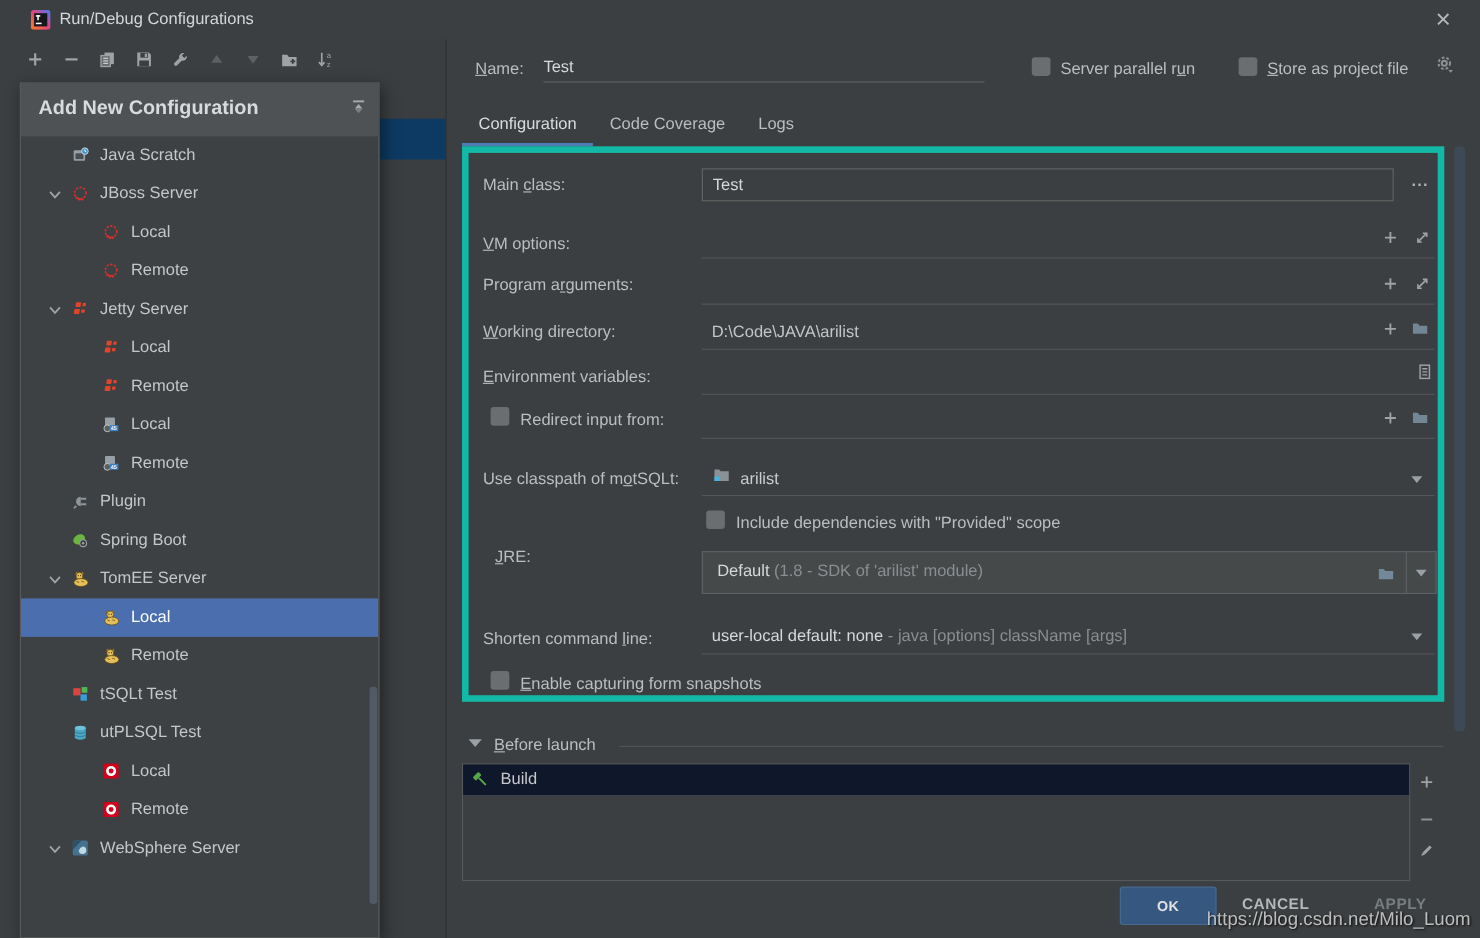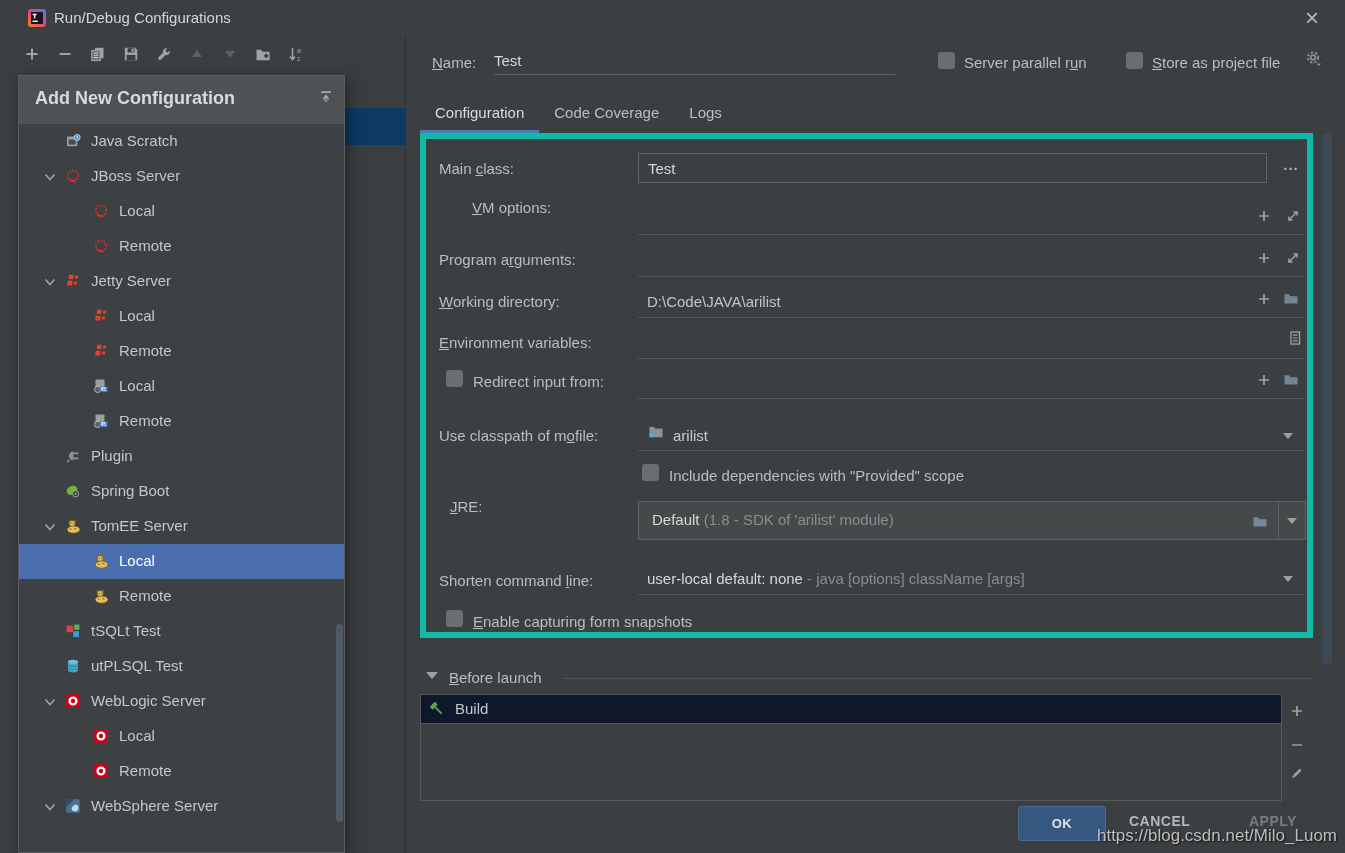--- a/index.html
+++ b/index.html
@@ -214,21 +214,21 @@
   <div class="tab">Code Coverage</div>
   <div class="tab">Logs</div>
 </div>
 
 <div class="panel">
 
   <span class="lbl" style="top:21px;"><span>Main </span><span class="mn">c</span><span>lass:</span></span>
   <input class="inbox" value="Test" style="">
   <span class="browse-dots">...</span>
 
-  <span class="lbl" style="top:60px;margin-left:33px;"><span></span><span class="mn">V</span><span>M options:</span></span>
+  <span class="lbl" style="top:74px;"><span></span><span class="mn">V</span><span>M options:</span></span>
   <div class="uline" style="left:212px; top:63px; width:666px;"></div>
   <span class="rowico" style="left:830px; top:69px;"><svg width="16" height="16" viewBox="0 0 16 16">
         <path d="M8 3v10M3 8h10" stroke="#9fa3a5" stroke-width="1.7" fill="none"></path>
       </svg></span>
   <span class="rowico" style="left:859px; top:69px;"><svg width="16" height="16" viewBox="0 0 16 16">
         <g stroke="#9fa3a5" stroke-width="1.5" fill="none">
           <path d="M4 12L12 4"></path>
           <path d="M8.5 4H12v3.5"></path>
           <path d="M7.5 12H4V8.5"></path>
         </g>
@@ -267,21 +267,21 @@
   <span class="cb" style="left:20px; top:231px;"></span>
   <span class="lbl" style="left:47px; top:234px;">Redirect input from:</span>
   <div class="uline" style="left:212px; top:227px; width:666px;"></div>
   <span class="rowico" style="left:830px; top:233px;"><svg width="16" height="16" viewBox="0 0 16 16">
         <path d="M8 3v10M3 8h10" stroke="#9fa3a5" stroke-width="1.7" fill="none"></path>
       </svg></span>
   <span class="rowico" style="left:857px; top:232px;"><svg width="16" height="16" viewBox="0 0 16 16">
         <path d="M1.5 4.2h4.4l1.5 2h7.1v7.3H1.5z" fill="#7b93a6" opacity=".85"></path>
       </svg></span>
 
-  <span class="lbl" style="top:288px;"><span>Use classpath of m</span><span class="mn">o</span><span>file:</span></span>
+  <span class="lbl" style="top:288px;"><span>Use classpath of m</span><span class="mn">o</span><span>tSQLt:</span></span>
   <div class="uline" style="left:212px; top:279px; width:666px;"></div>
   <span class="rowico" style="left:222px; top:284px;"><svg width="16" height="16" viewBox="0 0 16 16">
         <path d="M1.5 3.8h4.3l1.3 1.7h7.4v8.7H1.5z" fill="#8a9197"></path>
         <rect x="1.5" y="10.2" width="4.6" height="4" fill="#40b6e0"></rect>
       </svg></span>
   <span class="valtext" style="left:247px; top:288px; color:#c9ccce;">arilist</span>
   <span class="caret" style="left:857px; top:294px;"></span>
 
   <span class="cb" style="left:216px; top:325px;"></span>
   <span class="lbl" style="left:243px; top:328px;">Include dependencies with "Provided" scope</span>
@@ -540,30 +540,20 @@
   <div class="trow">
 
     <span class="ticon"><svg width="16" height="16" viewBox="0 0 16 16">
             <path d="M3 3.8v8.4c0 1.2 2.2 2.2 5 2.2s5-1 5-2.2V3.8z" fill="#49a6c4"></path>
             <ellipse cx="8" cy="3.8" rx="5" ry="2.1" fill="#6fc2da"></ellipse>
             <path d="M3 7.2c1 .9 2.8 1.4 5 1.4s4-.5 5-1.4M3 10.2c1 .9 2.8 1.4 5 1.4s4-.5 5-1.4" stroke="#2e7a96" stroke-width="0.8" fill="none"></path>
           </svg></span>
     <span class="tlabel">utPLSQL Test</span>
   </div>
 
-  <div class="trow">
-    <span class="chev"><svg width="14" height="14" viewBox="0 0 14 14">
-            <path d="M2.5 4.5L7 9.5l4.5-5" stroke="#a0a4a6" stroke-width="1.6" fill="none"></path>
-          </svg></span>
-    <span class="ticon"><svg width="16" height="16" viewBox="0 0 16 16">
-            <rect x="1.2" y="1.2" width="13.6" height="13.6" rx="1.5" fill="#d0021b"></rect>
-            <circle cx="8" cy="8" r="3.4" fill="none" stroke="#fff" stroke-width="2.3"></circle>
-          </svg></span>
-    <span class="tlabel">WebLogic Server</span>
-  </div>
 
   <div class="trow child">
 
     <span class="ticon"><svg width="16" height="16" viewBox="0 0 16 16">
             <rect x="1.2" y="1.2" width="13.6" height="13.6" rx="1.5" fill="#d0021b"></rect>
             <circle cx="8" cy="8" r="3.4" fill="none" stroke="#fff" stroke-width="2.3"></circle>
           </svg></span>
     <span class="tlabel">Local</span>
   </div>
 

